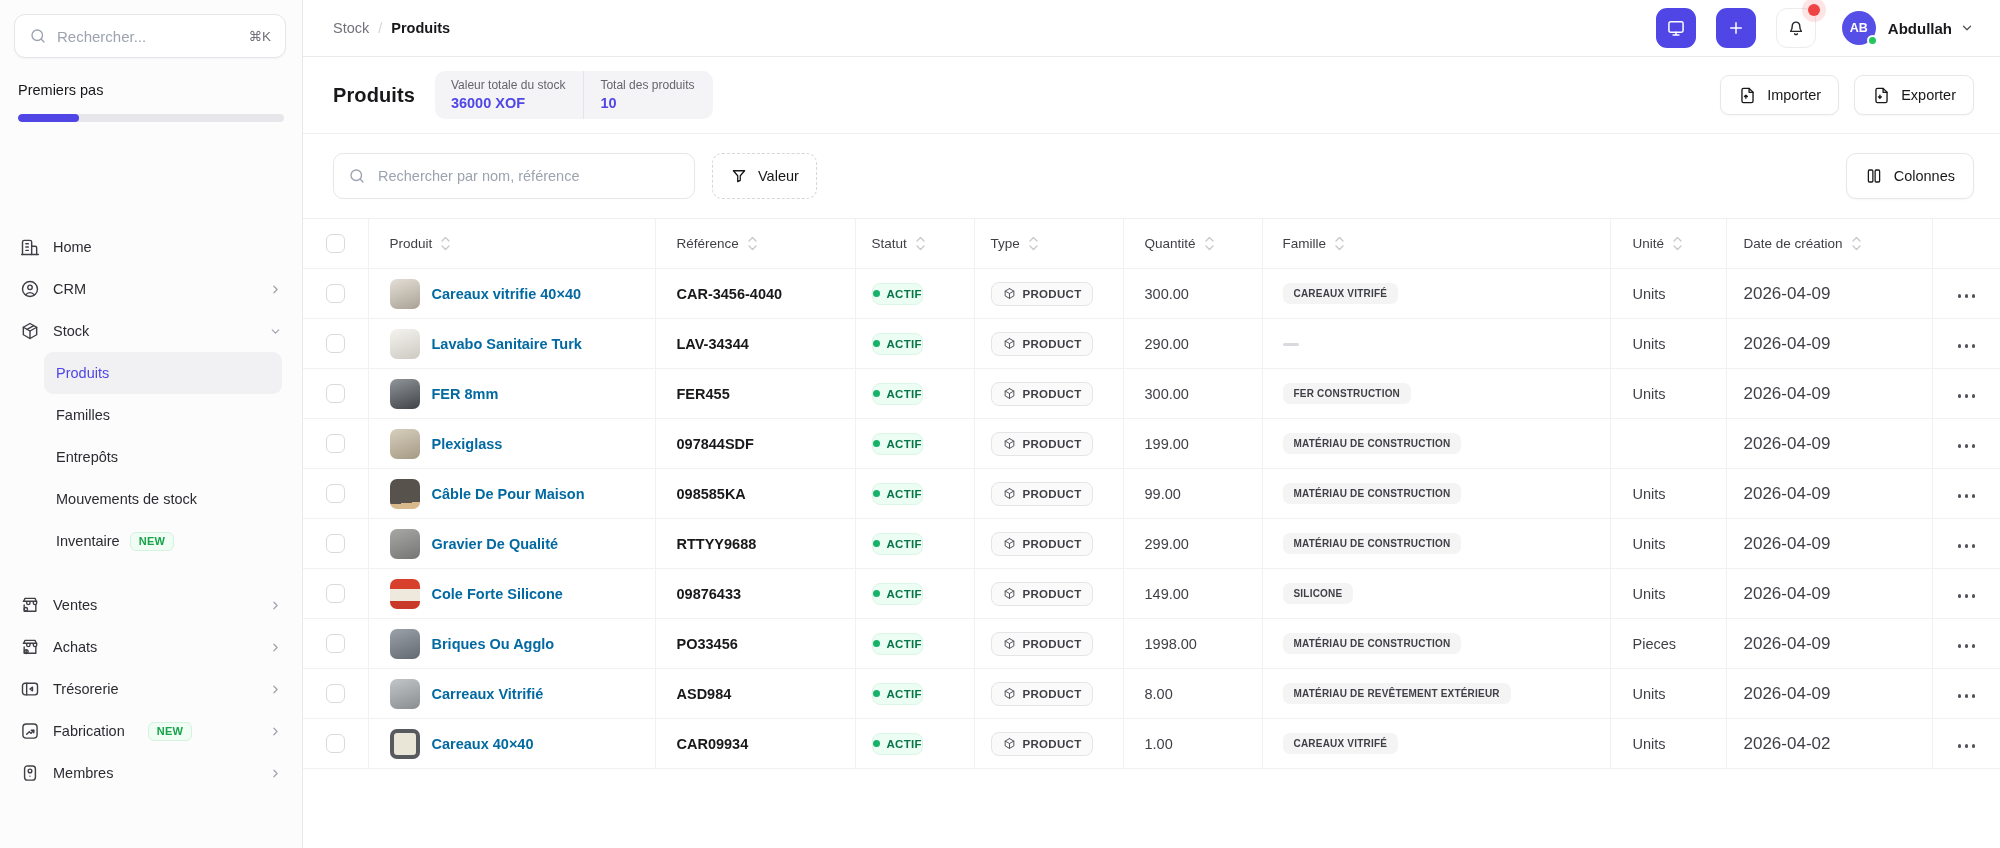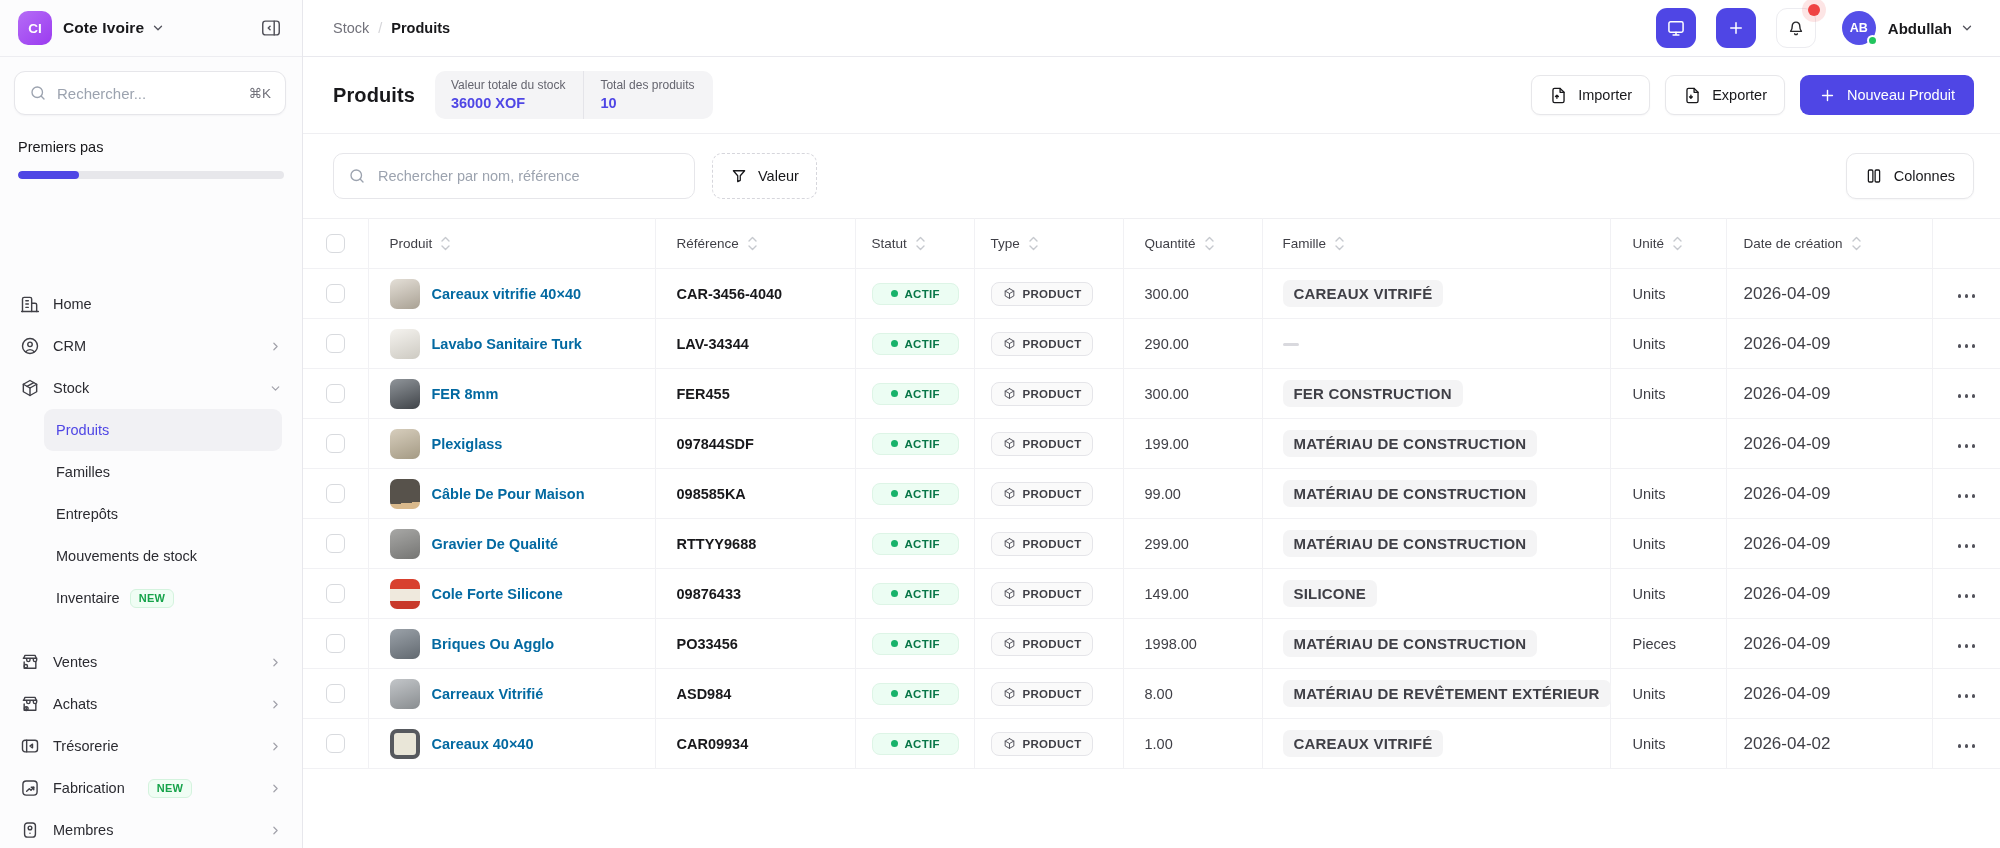--- a/index.html
+++ b/index.html
@@ -129,57 +129,41 @@
   .thumb-4 { background:linear-gradient(160deg,#d7cebd,#a49a84); }
   .thumb-5 { background:linear-gradient(175deg,#57524b 78%,#d9b98c 78%); }
   .thumb-6 { background:linear-gradient(160deg,#a8a8a6,#757573); }
   .thumb-7 { background:linear-gradient(180deg,#d8402e 35%,#efe9dd 35%, #efe9dd 75%, #c8392a 75%); }
   .thumb-8 { background:linear-gradient(160deg,#9ba2a9,#626970); }
   .thumb-9 { background:linear-gradient(160deg,#c3c6c9,#898d90); }
   .thumb-10 { background:#e9e6d8; box-shadow:inset 0 0 0 4px #56595e; }
   .prod-name { font-size:14.5px; font-weight:600; color:#0369a1; white-space:nowrap; overflow:hidden; }
   .cell-ref { font-size:14.5px; font-weight:600; color:#18181b; }
   .badge-actif { display:inline-flex; align-items:center; gap:7px; background:#ecfdf3;
-    border:1px solid #ddf5e6; border-radius:8px; padding:4px 18px; font-size:11.5px;
+    border:1px solid #ddf5e6; border-radius:8px; padding:4px 0; font-size:11.5px;
     font-weight:700; color:#067647; letter-spacing:.3px; }
   .badge-actif .dot { width:7px; height:7px; border-radius:50%; background:#17b26a; }
   .badge-type { display:inline-flex; align-items:center; gap:7px; background:#fafafa;
     border:1px solid #e5e5e9; border-radius:8px; padding:4.5px 11px; font-size:11.5px;
     font-weight:700; color:#3f3f46; letter-spacing:.3px; }
   .badge-type svg { color:#52525b; }
   .cell-qty { font-size:14.5px; color:#3f3f46; }
   .badge-fam { display:inline-block; background:#f4f4f5; border-radius:7px; padding:5px 11px;
-    font-size:15px; font-weight:700; color:#3f3f46; letter-spacing:.2px; white-space:nowrap; }
+    font-size:10px; font-weight:700; color:#3f3f46; letter-spacing:.2px; white-space:nowrap; }
   .fam-empty { display:none; width:16px; height:3px; border-radius:2px; background:#d9d9de; vertical-align:middle; }
   .cell-unit { font-size:14.5px; color:#3f3f46; }
   .cell-date { font-size:17px; color:#3f3f46; }
   .cell-actions { text-align:center !important; }
   .dots-btn { display:inline-flex; gap:3.5px; align-items:center; padding:6px; cursor:pointer; }
   .dots-btn i { width:3.5px; height:3.5px; border-radius:50%; background:#52525b; }
 </style>
 </head>
 <body>
 
 <aside class="sidebar">
-  <div class="ws-row">
-    <div class="ws-logo">CI</div>
-    <div class="ws-name">Cote Ivoire</div>
-    <span class="ws-chevron">
-      <svg width="14" height="14" viewBox="0 0 24 24" fill="none" stroke="currentColor" stroke-width="2.2" stroke-linecap="round" stroke-linejoin="round">
-          <path d="M6 9l6 6 6-6"></path>
-        </svg>
-    </span>
-    <span class="panel-btn">
-      <svg width="22" height="22" viewBox="0 0 24 24" fill="none" stroke="currentColor" stroke-width="1.6" stroke-linecap="round" stroke-linejoin="round">
-          <rect x="3" y="4.5" width="18" height="15" rx="3"></rect>
-          <path d="M15.5 4.5v15"></path>
-          <path d="M11 10l-2 2 2 2"></path>
-        </svg>
-    </span>
-  </div>
 
   <div class="side-search">
     <span>
       <svg width="18" height="18" viewBox="0 0 24 24" fill="none" stroke="#9ca3af" stroke-width="1.8" stroke-linecap="round">
           <circle cx="11" cy="11" r="7"></circle>
           <path d="M20 20l-3.6-3.6"></path>
         </svg>
     </span>
     <input type="text" placeholder="Rechercher..." style="">
     <span class="kbd">⌘K</span>
@@ -406,28 +390,20 @@
     </button>
     <button class="btn-outline">
       <span>
         <svg width="19" height="19" viewBox="0 0 24 24" fill="none" stroke="currentColor" stroke-width="1.7" stroke-linecap="round" stroke-linejoin="round">
             <path d="M14 3H7a2 2 0 0 0-2 2v14a2 2 0 0 0 2 2h10a2 2 0 0 0 2-2V8z"></path>
             <path d="M14 3v5h5"></path>
             <path d="M10 11.5v4m0 0l-1.8-1.8M10 15.5l1.8-1.8"></path>
           </svg>
       </span>
       <span>Exporter</span>
-    </button>
-    <button class="btn-primary">
-      <span>
-        <svg width="17" height="17" viewBox="0 0 24 24" fill="none" stroke="currentColor" stroke-width="2" stroke-linecap="round">
-            <path d="M12 5v14M5 12h14"></path>
-          </svg>
-      </span>
-      <span>Nouveau Produit</span>
     </button>
   </div>
 </section>
 
 <section class="toolbar">
   <div class="table-search">
     <span class="s-icon">
       <svg width="18" height="18" viewBox="0 0 24 24" fill="none" stroke="currentColor" stroke-width="1.8" stroke-linecap="round">
           <circle cx="11" cy="11" r="7"></circle>
           <path d="M20 20l-3.6-3.6"></path>

